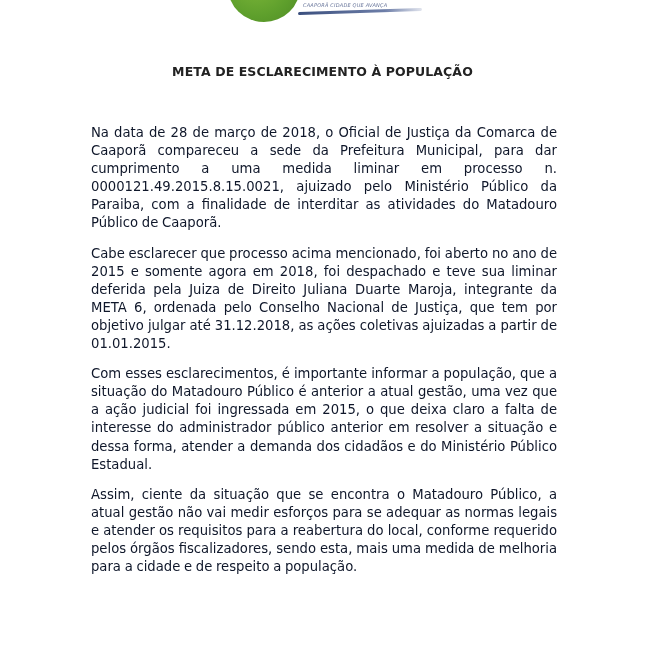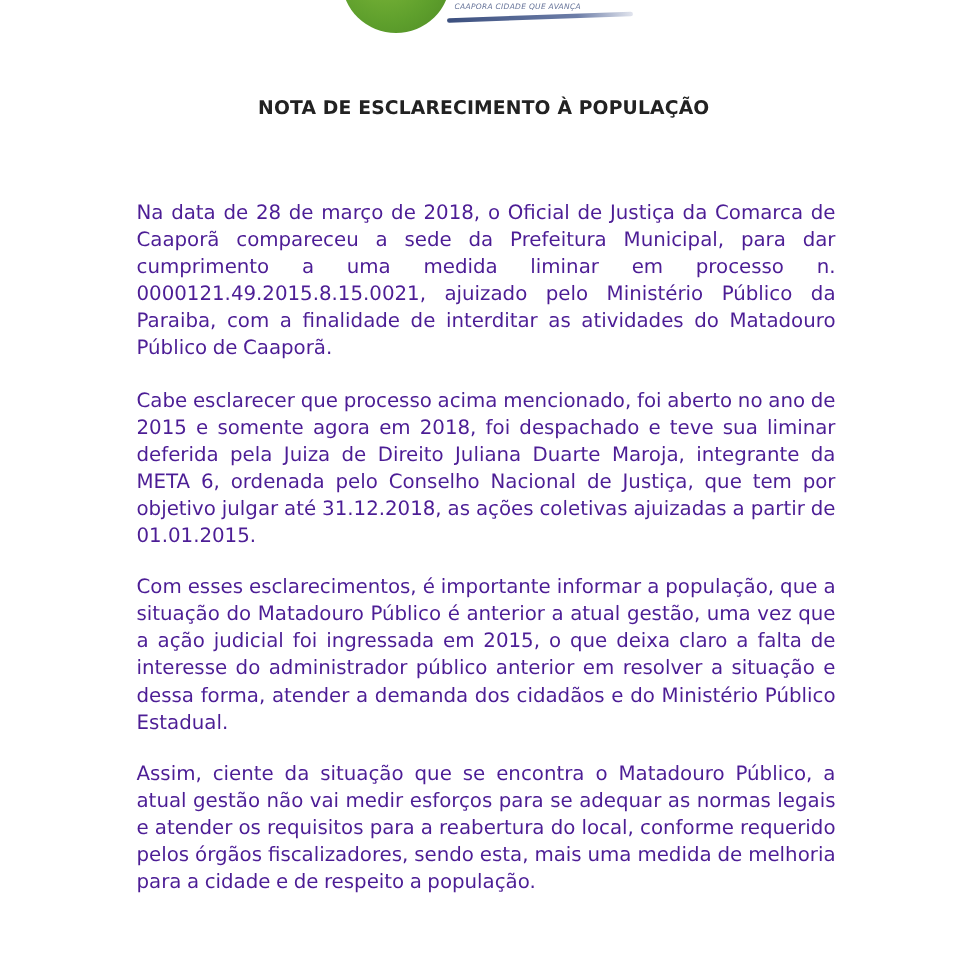--- a/index.html
+++ b/index.html
@@ -68,39 +68,39 @@
       letter-spacing: 0.1px;
       color: #222;
     }
     .content {
       position: absolute;
       left: 91px;
       top: 118px;
       width: 466px;
     }
     .para {
-      margin: 16px 0 12px 0;
+      margin: 6px 0 12px 0;
       font-size: 13.2px;
       line-height: 18.1px;
       text-align: justify;
-      color: #4c1d95;
+      color: #0f172a;
       word-spacing: -0.5px;
     }
   </style>
 </head>
 <body>
 
 <div class="logo-wrap">
   <div class="logo-circle">
     
   </div>
   <div class="logo-slogan">CAAPORÃ CIDADE QUE AVANÇA</div>
   <div class="logo-swoosh"></div>
 </div>
 
-<div class="title">NOTA DE ESCLARECIMENTO À POPULAÇÃO</div>
+<div class="title">META DE ESCLARECIMENTO À POPULAÇÃO</div>
 
 <div class="content">
   <p class="para">Na data de 28 de março de 2018, o Oficial de Justiça da Comarca de Caaporã compareceu a sede da Prefeitura Municipal, para dar cumprimento a uma medida liminar em processo n. 0000121.49.2015.8.15.0021, ajuizado pelo Ministério Público da Paraiba, com a finalidade de interditar as atividades do Matadouro Público de Caaporã.</p>
   <p class="para">Cabe esclarecer que processo acima mencionado, foi aberto no ano de 2015 e somente agora em 2018, foi despachado e teve sua liminar deferida pela Juiza de Direito Juliana Duarte Maroja, integrante da META 6, ordenada pelo Conselho Nacional de Justiça, que tem por objetivo julgar até 31.12.2018, as ações coletivas ajuizadas a partir de 01.01.2015.</p>
   <p class="para">Com esses esclarecimentos, é importante informar a população, que a situação do Matadouro Público é anterior a atual gestão, uma vez que a ação judicial foi ingressada em 2015, o que deixa claro a falta de interesse do administrador público anterior em resolver a situação e dessa forma, atender a demanda dos cidadãos e do Ministério Público Estadual.</p>
   <p class="para">Assim, ciente da situação que se encontra o Matadouro Público, a atual gestão não vai medir esforços para se adequar as normas legais e atender os requisitos para a reabertura do local, conforme requerido pelos órgãos fiscalizadores, sendo esta, mais uma medida de melhoria para a cidade e de respeito a população.</p>
 </div>
 
 </body></html>

